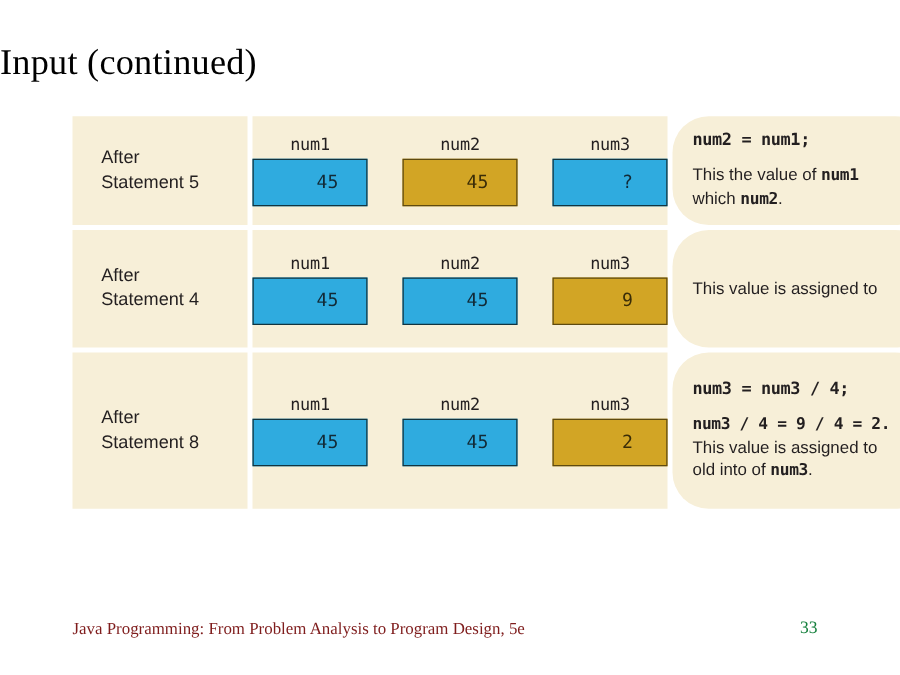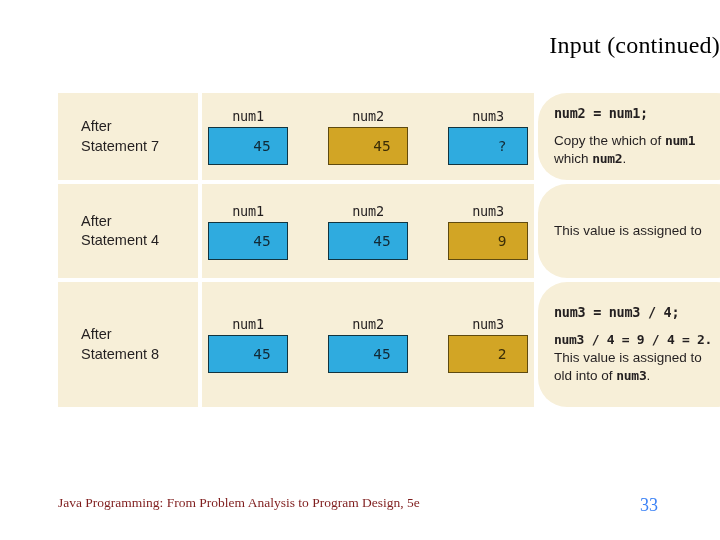--- a/index.html
+++ b/index.html
@@ -14,23 +14,23 @@
     overflow: hidden;
     position: relative;
   }
 
   
   .slide-title {
     position: absolute;
     top: 16px;
     left: 0;
     width: 720px;
-    text-align: right;
+    text-align: left;
     font-family: "Liberation Serif", serif;
-    font-size: 24px;
+    font-size: 29px;
     font-weight: normal;
     color: #000000;
     letter-spacing: 0.2px;
     line-height: 1.1;
   }
 
   
   .figure {
     position: absolute;
     left: 25px;
@@ -95,21 +95,21 @@
     width: 92px;
   }
   .varname {
     font-family: "DejaVu Sans Mono", "Liberation Mono", monospace;
     font-size: 13.5px;
     color: #231f20;
     margin-bottom: 3px;
     letter-spacing: -0.2px;
   }
   .varbox {
-    width: 80px;
+    width: 92px;
     height: 38px;
     border: 1.6px solid #1c2b33;
     display: flex;
     align-items: center;
     justify-content: center;
     font-family: "DejaVu Sans Mono", "Liberation Mono", monospace;
     font-size: 14.5px;
     color: #1b2a33;
     box-sizing: border-box;
     padding-left: 28px;
@@ -147,55 +147,55 @@
     top: 495px;
     font-family: "Liberation Serif", serif;
     font-size: 13.5px;
     color: #7f1d1d;
   }
   .footer-page {
     position: absolute;
     left: 640px;
     top: 495px;
     font-family: "Liberation Serif", serif;
-    font-size: 18px;
-    color: #3b82f6;
+    font-size: 14px;
+    color: #15803d;
   }
 </style>
 </head>
 <body>
 
 <h1 class="slide-title">Input (continued)</h1>
 
 <div class="figure" id="figure-root">
     <div class="fig-row r1">
       <div class="cell cell-label">
         <div class="label-text">
           <span class="ln">After</span>
-          <span class="ln">Statement 7</span>
+          <span class="ln">Statement 5</span>
         </div>
       </div>
       <div class="cell cell-boxes">
         <div class="varwrap">
           <div class="varname">num1</div>
           <div class="varbox blue">45</div>
         </div>
         <div class="varwrap">
           <div class="varname">num2</div>
           <div class="varbox gold">45</div>
         </div>
         <div class="varwrap">
           <div class="varname">num3</div>
           <div class="varbox blue">?</div>
         </div>
       </div>
       <div class="cell cell-desc">
         <div class="code-line">num2 = num1;</div>
         <div class="expl">
-          <span class="ln"><span>Copy the which of </span><span class="mono">num1</span></span>
+          <span class="ln"><span>This the value of </span><span class="mono">num1</span></span>
           <span class="ln"><span>which </span><span class="mono">num2</span><span>.</span></span>
         </div>
       </div>
     </div>
     <div class="fig-row r2">
       <div class="cell cell-label">
         <div class="label-text">
           <span class="ln">After</span>
           <span class="ln">Statement 4</span>
         </div>

